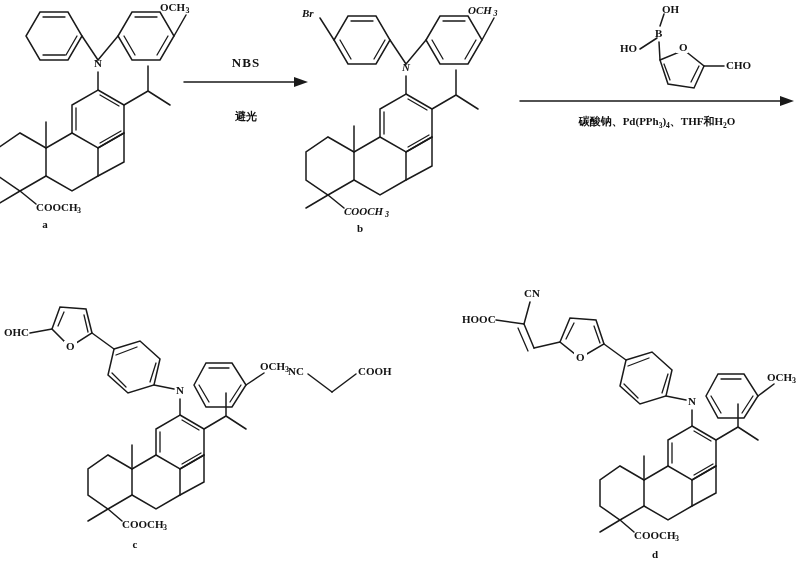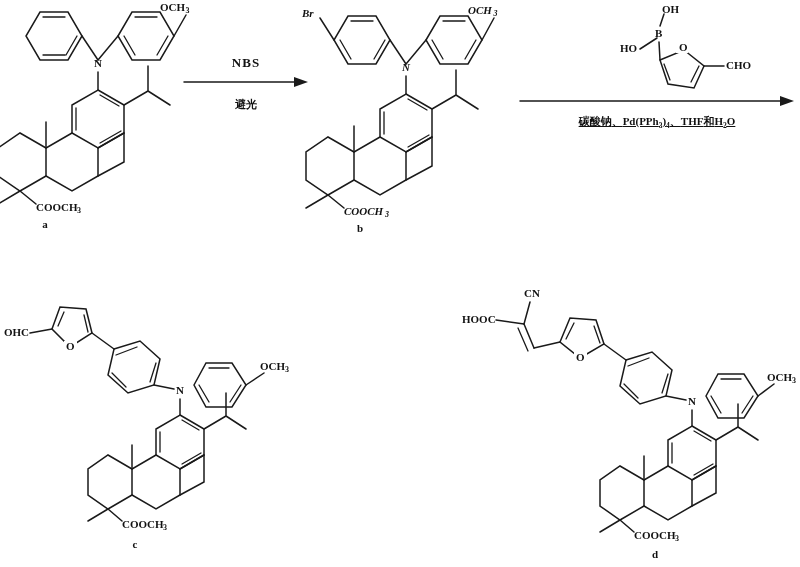--- a/index.html
+++ b/index.html
@@ -78,21 +78,21 @@
     </svg>
   </div>
   <div class="node cmp-label" style="left:30px;top:218px;width:30px;">a</div>
 
   <div class="node" style="left:182px;top:55px;width:128px;">
     <div class="rx-top">NBS</div>
     <svg width="128" height="14" viewBox="0 0 128 14" style="margin-top:4px;">
       <path class="bond" d="M2 7 L114 7"></path>
       <path d="M112 2 L126 7 L112 12 Z" fill="#1a1a1a"></path>
     </svg>
-    <div class="rx-bot" style="margin-top:8px;">避光</div>
+    <div class="rx-bot" style="margin-top:20px;">避光</div>
   </div>
 
   <div class="node" style="left:300px;top:2px;font-style:italic;">
     <svg width="230" height="215" viewBox="0 0 230 215">
 
       <g>
         <path class="bond" d="M48 14 L76 14 L90 38 L76 62 L48 62 L34 38 Z"></path>
         <path class="bond-thin" d="M51 19 L73 19 M85 38 L74 57 M51 57 L40 38"></path>
       </g>
       <path class="bond" d="M34 38 L20 16"></path>
@@ -151,21 +151,21 @@
 
       <path class="bond" d="M104 54 L124 54"></path>
       <text class="atom" x="126" y="54">CHO</text>
     </svg>
   </div>
   <div class="node" style="left:518px;top:94px;width:278px;">
     <svg width="278" height="14" viewBox="0 0 278 14">
       <path class="bond" d="M2 7 L264 7"></path>
       <path d="M262 2 L276 7 L262 12 Z" fill="#1a1a1a"></path>
     </svg>
-    <div class="rx-bot" style="margin-top:6px;text-decoration:underline;">
+    <div class="rx-bot" style="margin-top:6px;">
       <span>碳酸钠</span><span>、</span><span class="lat">Pd(PPh</span><sub class="lat">3</sub><span class="lat">)</span><sub class="lat">4</sub><span>、</span><span class="lat">THF</span><span>和</span><span class="lat">H</span><sub class="lat">2</sub><span class="lat">O</span>
     </div>
   </div>
 
   <div class="node" style="left:2px;top:285px;text-decoration:underline;">
     <svg width="270" height="250" viewBox="0 0 270 250">
 
       <text class="atom" x="2" y="48">OHC</text>
       <path class="bond" d="M28 48 L50 44"></path>
 
@@ -210,20 +210,28 @@
       </g>
       <path class="bond" d="M130 184 L130 160"></path>
       <path class="bond" d="M106 224 L86 236"></path>
       <path class="bond" d="M106 224 L120 236"></path>
       <text class="atom" x="120" y="240">COOCH</text>
       <text class="atom-sm" x="161" y="243">3</text>
     </svg>
   </div>
   <div class="node cmp-label" style="left:120px;top:538px;width:30px;">c</div>
 
+  <div class="node" style="left:288px;top:362px;">
+    <svg width="140" height="40" viewBox="0 0 140 40">
+      <text class="atom" x="0" y="10">NC</text>
+      <path class="bond" d="M20 12 L44 30"></path>
+      <path class="bond" d="M44 30 L68 12"></path>
+      <text class="atom" x="70" y="10">COOH</text>
+    </svg>
+  </div>
 
   <div class="node" style="left:462px;top:282px;">
     <svg width="330" height="250" viewBox="0 0 330 250">
 
       <text class="atom" x="0" y="38">HOOC</text>
       <path class="bond" d="M34 38 L62 42"></path>
 
       <path class="bond" d="M62 42 L68 20"></path>
       <text class="atom" x="62" y="12">CN</text>
 

